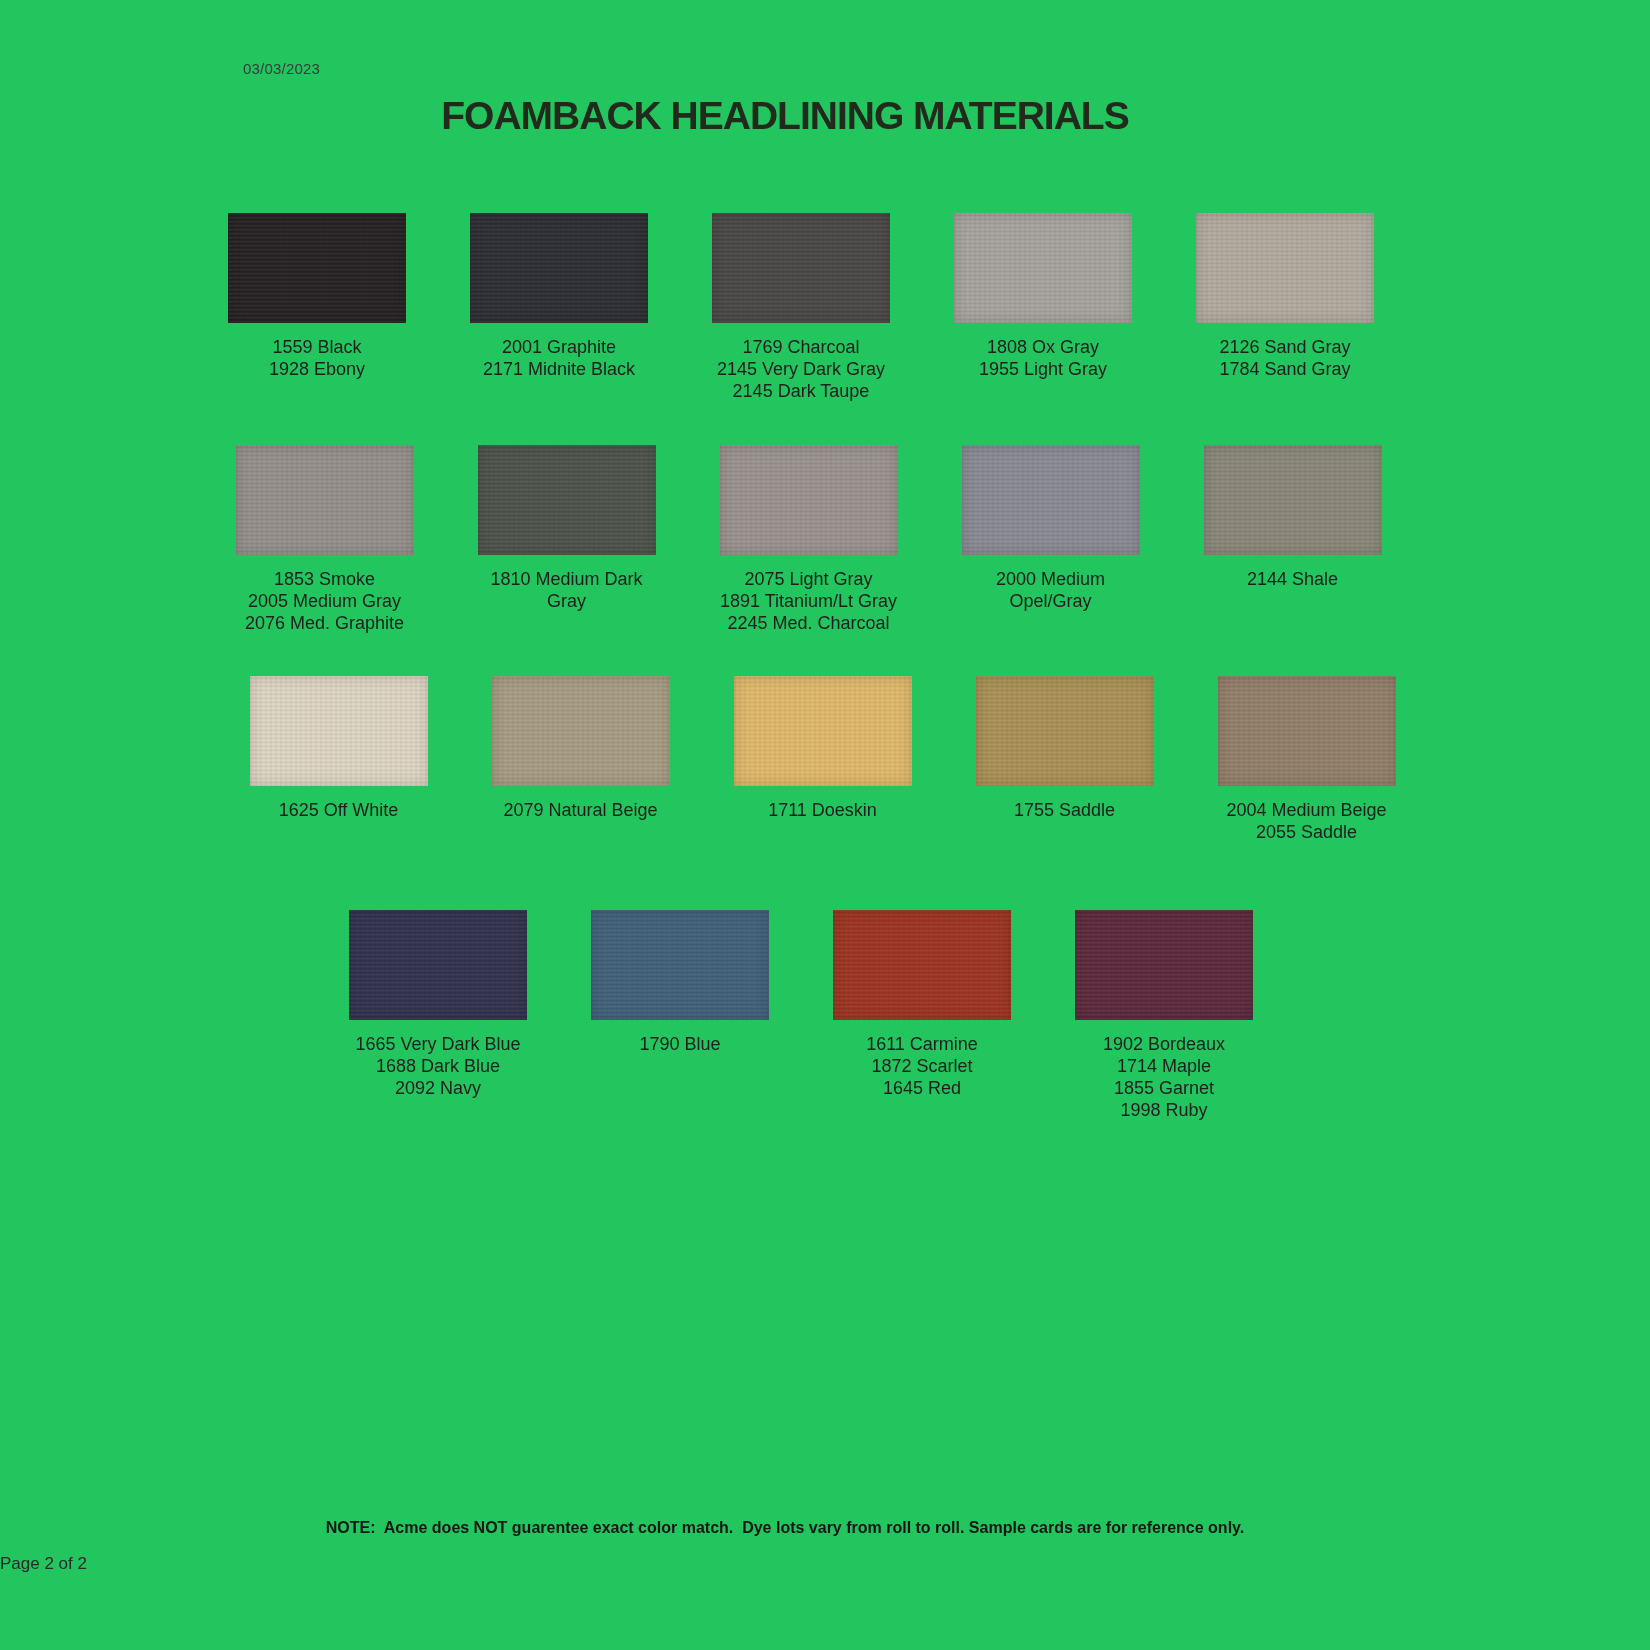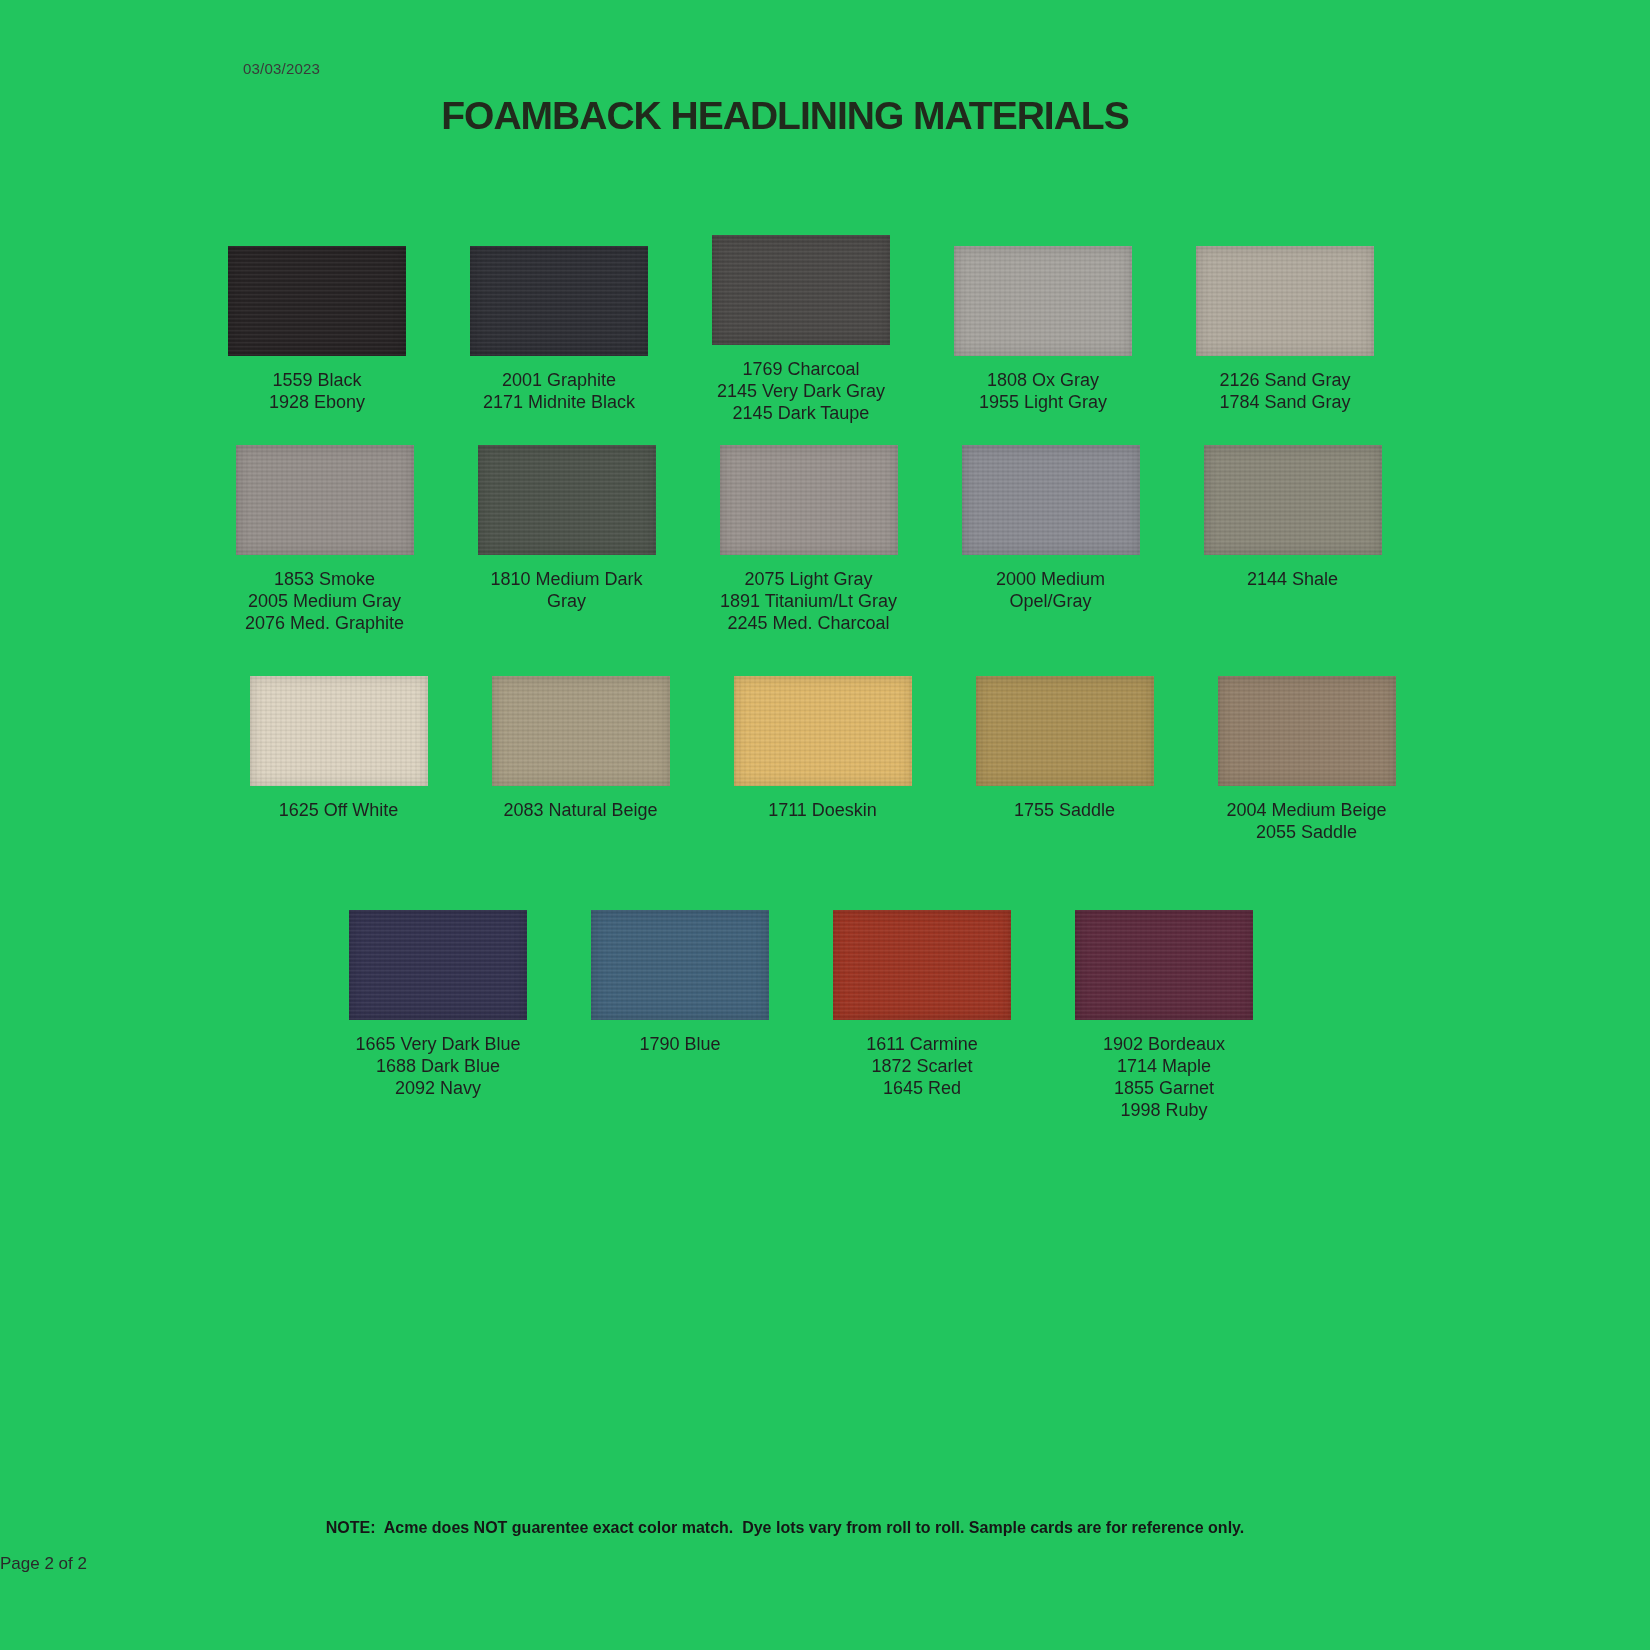--- a/index.html
+++ b/index.html
@@ -41,21 +41,21 @@
     top: 213px;
     left: 0;
     width: 1602px;
   }
   .swatch-row {
     display: flex;
     justify-content: center;
     align-items: flex-start;
     gap: 36px;
   }
-  .swatch-row:nth-child(1) { height: 232px; align-items: center; }
+  .swatch-row:nth-child(1) { height: 232px; }
   .swatch-row:nth-child(2) { height: 231px; padding-left: 15px; }
   .swatch-row:nth-child(3) { height: 234px; padding-left: 43px; }
   .swatch-group {
     width: 206px;
     display: flex;
     flex-direction: column;
     align-items: center;
   }
   .chip {
     width: 178px;
@@ -180,21 +180,21 @@
       <div class="swatch-row">
         <div class="swatch-group">
           <div class="chip" style="background-color: rgb(222, 213, 195);"></div>
           <div class="labels">
             <div class="label-line">1625 Off White</div>
           </div>
         </div>
         <div class="swatch-group">
           <div class="chip" style="background-color: rgb(168, 157, 132);"></div>
           <div class="labels">
-            <div class="label-line">2083 Natural Beige</div>
+            <div class="label-line">2079 Natural Beige</div>
           </div>
         </div>
         <div class="swatch-group">
           <div class="chip" style="background-color: rgb(224, 185, 107);"></div>
           <div class="labels">
             <div class="label-line">1711 Doeskin</div>
           </div>
         </div>
         <div class="swatch-group">
           <div class="chip" style="background-color: rgb(171, 145, 86);"></div>

